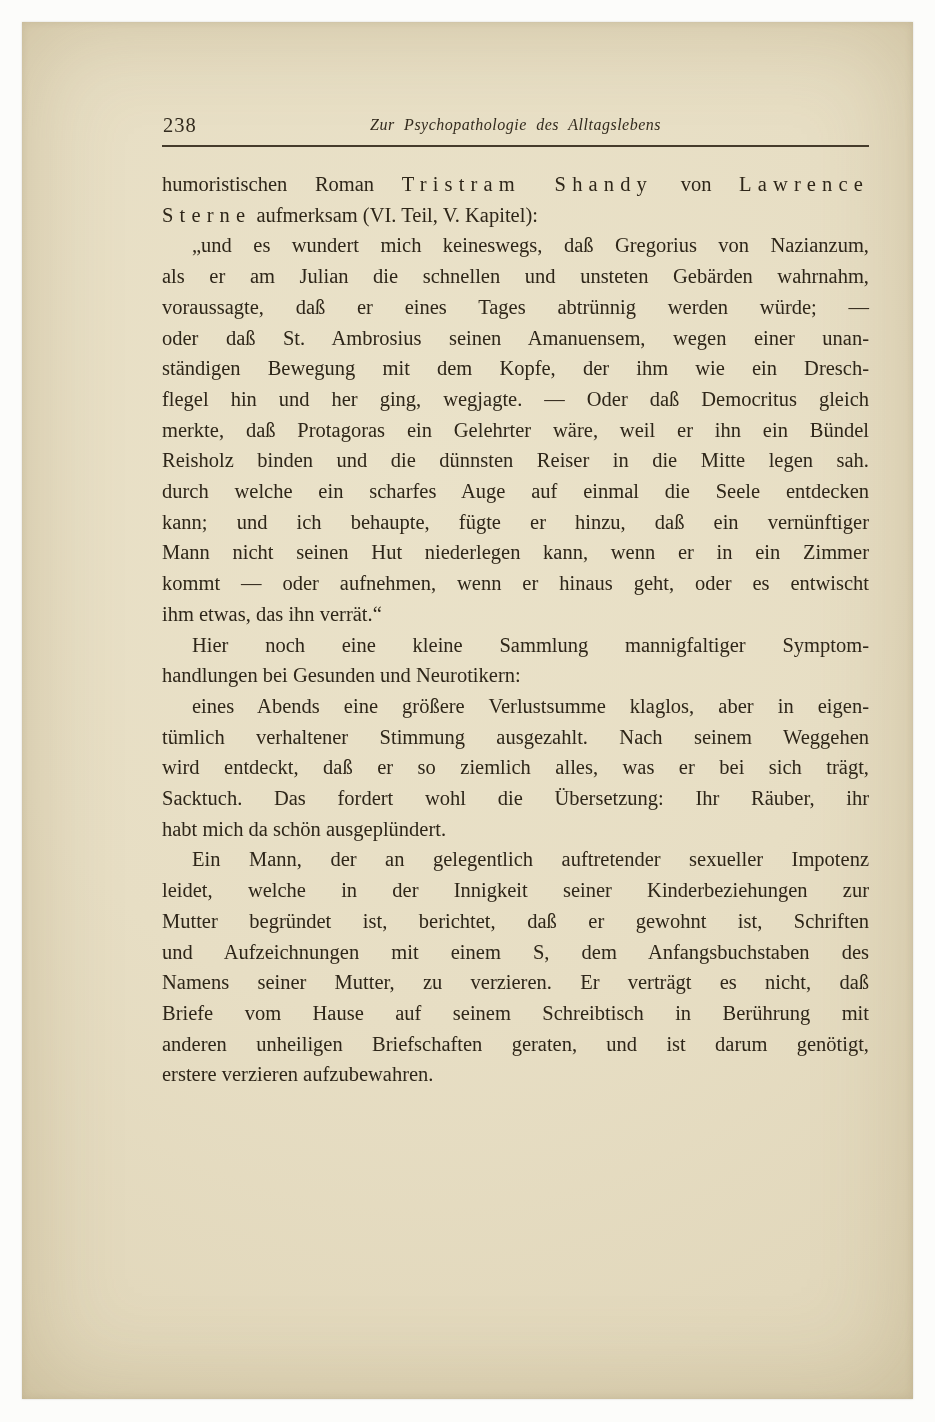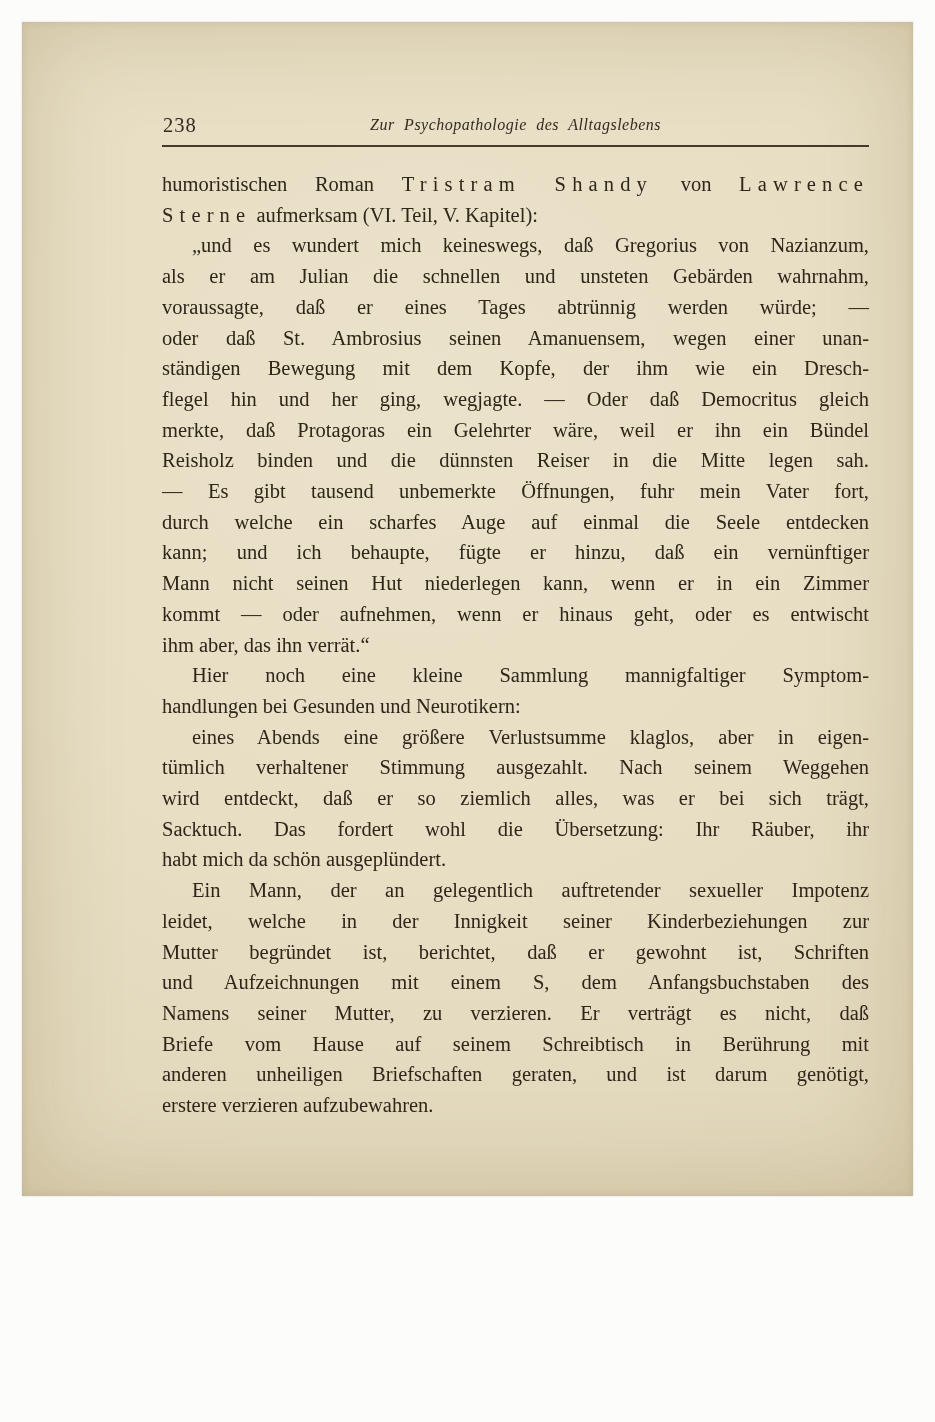--- a/index.html
+++ b/index.html
@@ -14,21 +14,21 @@
   .scan {
     position: relative;
     width: 935px;
     height: 1422px;
   }
   .paper {
     position: absolute;
     left: 22px;
     top: 22px;
     width: 891px;
-    height: 1174px;
+    height: 1377px;
     background:
       radial-gradient(ellipse 120% 90% at 45% 32%,
         #eae2c9 0%, #e7dec4 45%, #e2d8bc 75%, #dbd1b2 100%);
     box-shadow:
       inset 0 0 90px 12px rgba(135, 112, 66, 0.22),
       inset 0 0 8px rgba(120, 100, 60, 0.18),
       0 0 2px rgba(0,0,0,0.15);
     color: #2e2619;
   }
   .content {
@@ -97,26 +97,25 @@
           </div>
           <div class="para indent">
             <div class="line just"><span>„und es wundert mich keineswegs, daß Gregorius von Nazianzum,</span></div>
             <div class="line just"><span>als er am Julian die schnellen und unsteten Gebärden wahrnahm,</span></div>
             <div class="line just"><span>voraussagte, daß er eines Tages abtrünnig werden würde; —</span></div>
             <div class="line just"><span>oder daß St. Ambrosius seinen Amanuensem, wegen einer unan-</span></div>
             <div class="line just"><span>ständigen Bewegung mit dem Kopfe, der ihm wie ein Dresch-</span></div>
             <div class="line just"><span>flegel hin und her ging, wegjagte. — Oder daß Democritus gleich</span></div>
             <div class="line just"><span>merkte, daß Protagoras ein Gelehrter wäre, weil er ihn ein Bündel</span></div>
             <div class="line just"><span>Reisholz binden und die dünnsten Reiser in die Mitte legen sah.</span></div>
-            <div class="line just"><span>— Es gibt tausend unbemerkte Öffnungen, fuhr mein Vater fort,</span></div>
             <div class="line just"><span>durch welche ein scharfes Auge auf einmal die Seele entdecken</span></div>
             <div class="line just"><span>kann; und ich behaupte, fügte er hinzu, daß ein vernünftiger</span></div>
             <div class="line just"><span>Mann nicht seinen Hut niederlegen kann, wenn er in ein Zimmer</span></div>
             <div class="line just"><span>kommt — oder aufnehmen, wenn er hinaus geht, oder es entwischt</span></div>
-            <div class="line"><span>ihm aber, das ihn verrät.“</span></div>
+            <div class="line"><span>ihm etwas, das ihn verrät.“</span></div>
           </div>
           <div class="para indent">
             <div class="line just"><span>Hier noch eine kleine Sammlung mannigfaltiger Symptom-</span></div>
             <div class="line"><span>handlungen bei Gesunden und Neurotikern:</span></div>
           </div>
           <div class="para indent">
             <div class="line just"><span>eines Abends eine größere Verlustsumme klaglos, aber in eigen-</span></div>
             <div class="line just"><span>tümlich verhaltener Stimmung ausgezahlt. Nach seinem Weggehen</span></div>
             <div class="line just"><span>wird entdeckt, daß er so ziemlich alles, was er bei sich trägt,</span></div>
             <div class="line just"><span>Sacktuch. Das fordert wohl die Übersetzung: Ihr Räuber, ihr</span></div>

